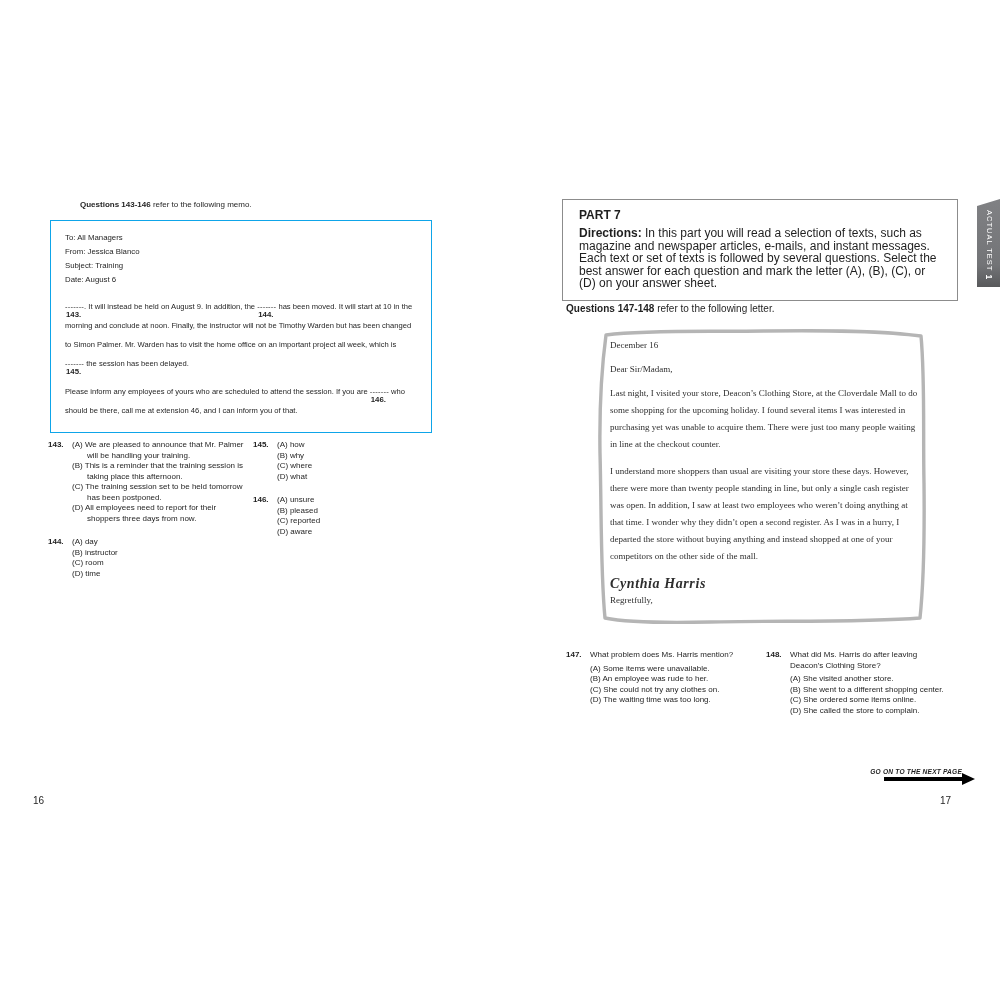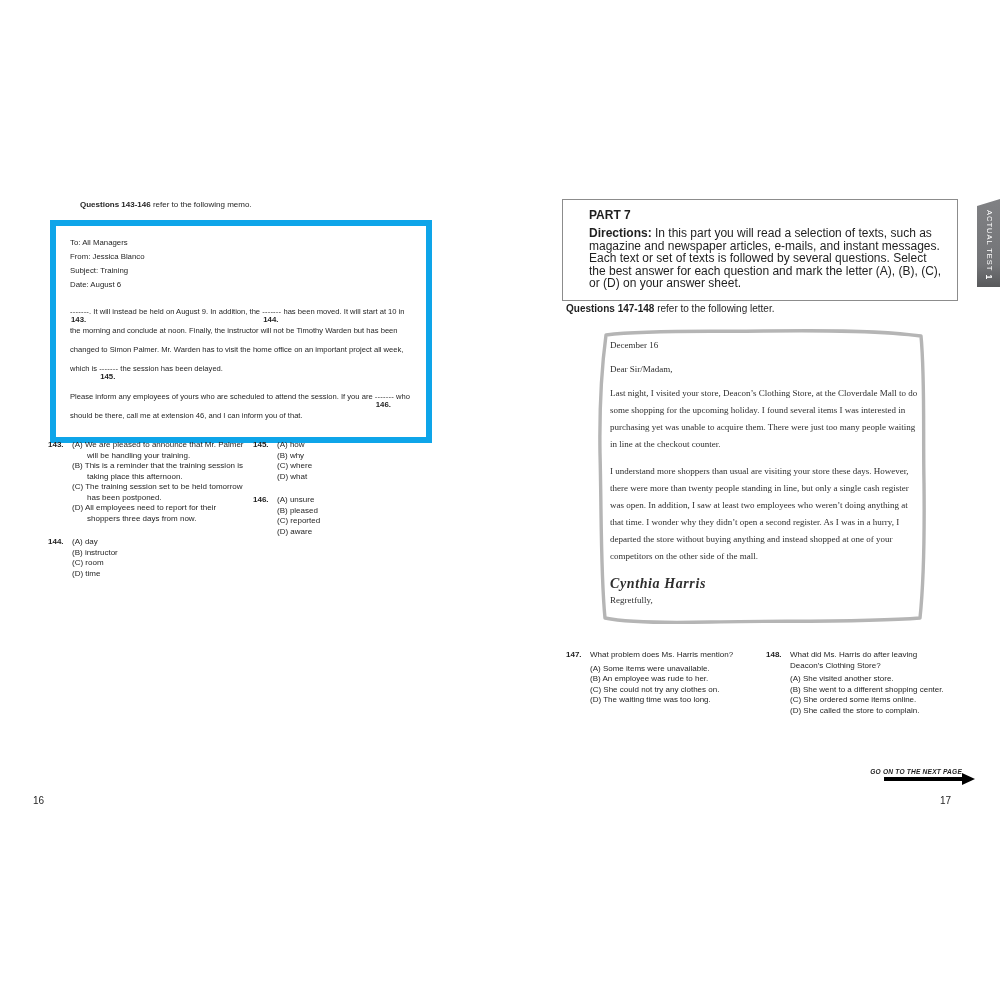--- a/index.html
+++ b/index.html
@@ -8,42 +8,42 @@
     font-family:"Liberation Sans", sans-serif;color:#1f1f1f;
     -webkit-font-smoothing:antialiased;
   }
   .abs{position:absolute;}
   .b{font-weight:bold;}
 
   
   #intro-left{left:48px;top:200px;font-size:8px;margin-left:32px;}
   #memo-box{
     left:50px;top:220px;width:382px;box-sizing:border-box;
-    border:6px solid #0ea5e9;padding:10px 14px 12px 14px;
+    border:1px solid #0ea5e9;padding:10px 14px 12px 14px;
     font-size:7.6px;
   }
   .memo-header-line{line-height:14px;font-size:7.8px;}
   #memo-body p{margin:9px 0 0 0;line-height:19px;}
   #memo-body p:first-child{margin-top:10px;}
   .blank{display:inline-block;position:relative;}
   .dashes{letter-spacing:0.2px;}
   .bnum{position:absolute;left:1px;top:7.5px;font-weight:bold;font-size:7.8px;white-space:nowrap;}
 
   #q-col-1{left:48px;top:440px;width:196px;}
   #q-col-2{left:253px;top:440px;width:190px;}
   .question{display:flex;margin-bottom:13px;}
   .qnum{font-weight:bold;flex:0 0 24px;width:24px;font-size:8px;line-height:10.5px;}
   .qbody{font-size:8px;line-height:10.5px;}
   .choice{padding-left:15px;text-indent:-15px;}
   .stem{margin-bottom:3px;max-width:160px;}
 
   
   #part7-box{
     left:562px;top:199px;width:396px;box-sizing:border-box;
-    border:1px solid #8c8c8c;padding:9px 13px 10px 26px;
+    border:1px solid #8c8c8c;padding:9px 13px 10px 16px;
   }
   #part7-title{font-size:12px;font-weight:bold;line-height:12px;}
   #part7-directions{margin-top:6px;font-size:12px;line-height:12.5px;}
   #intro-right{left:566px;top:303px;font-size:10px;}
 
   #letter-box{left:590px;top:323px;width:345px;height:307px;}
   #letter-border{position:absolute;left:0;top:0;}
   #letter-content{
     position:absolute;left:20px;top:14px;width:312px;
     font-family:"Liberation Serif", serif;font-size:9px;line-height:17px;color:#2e2e2e;

